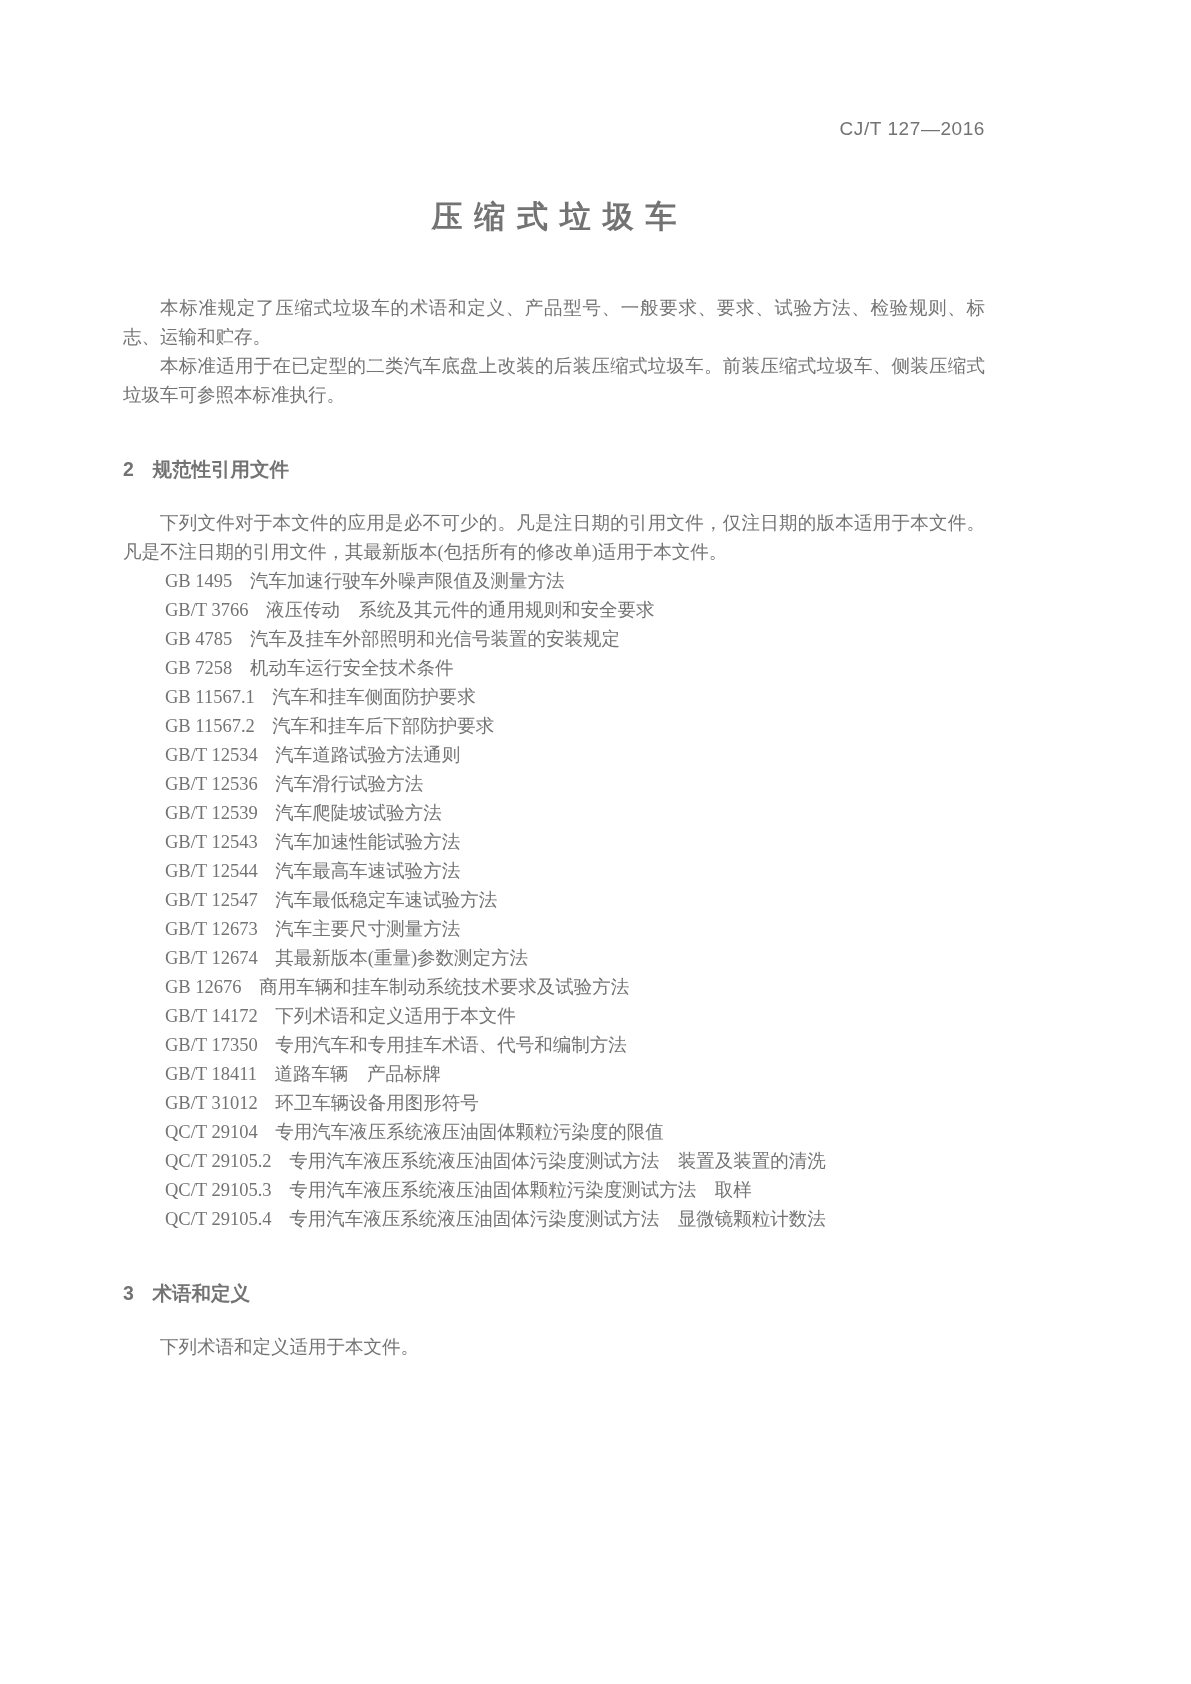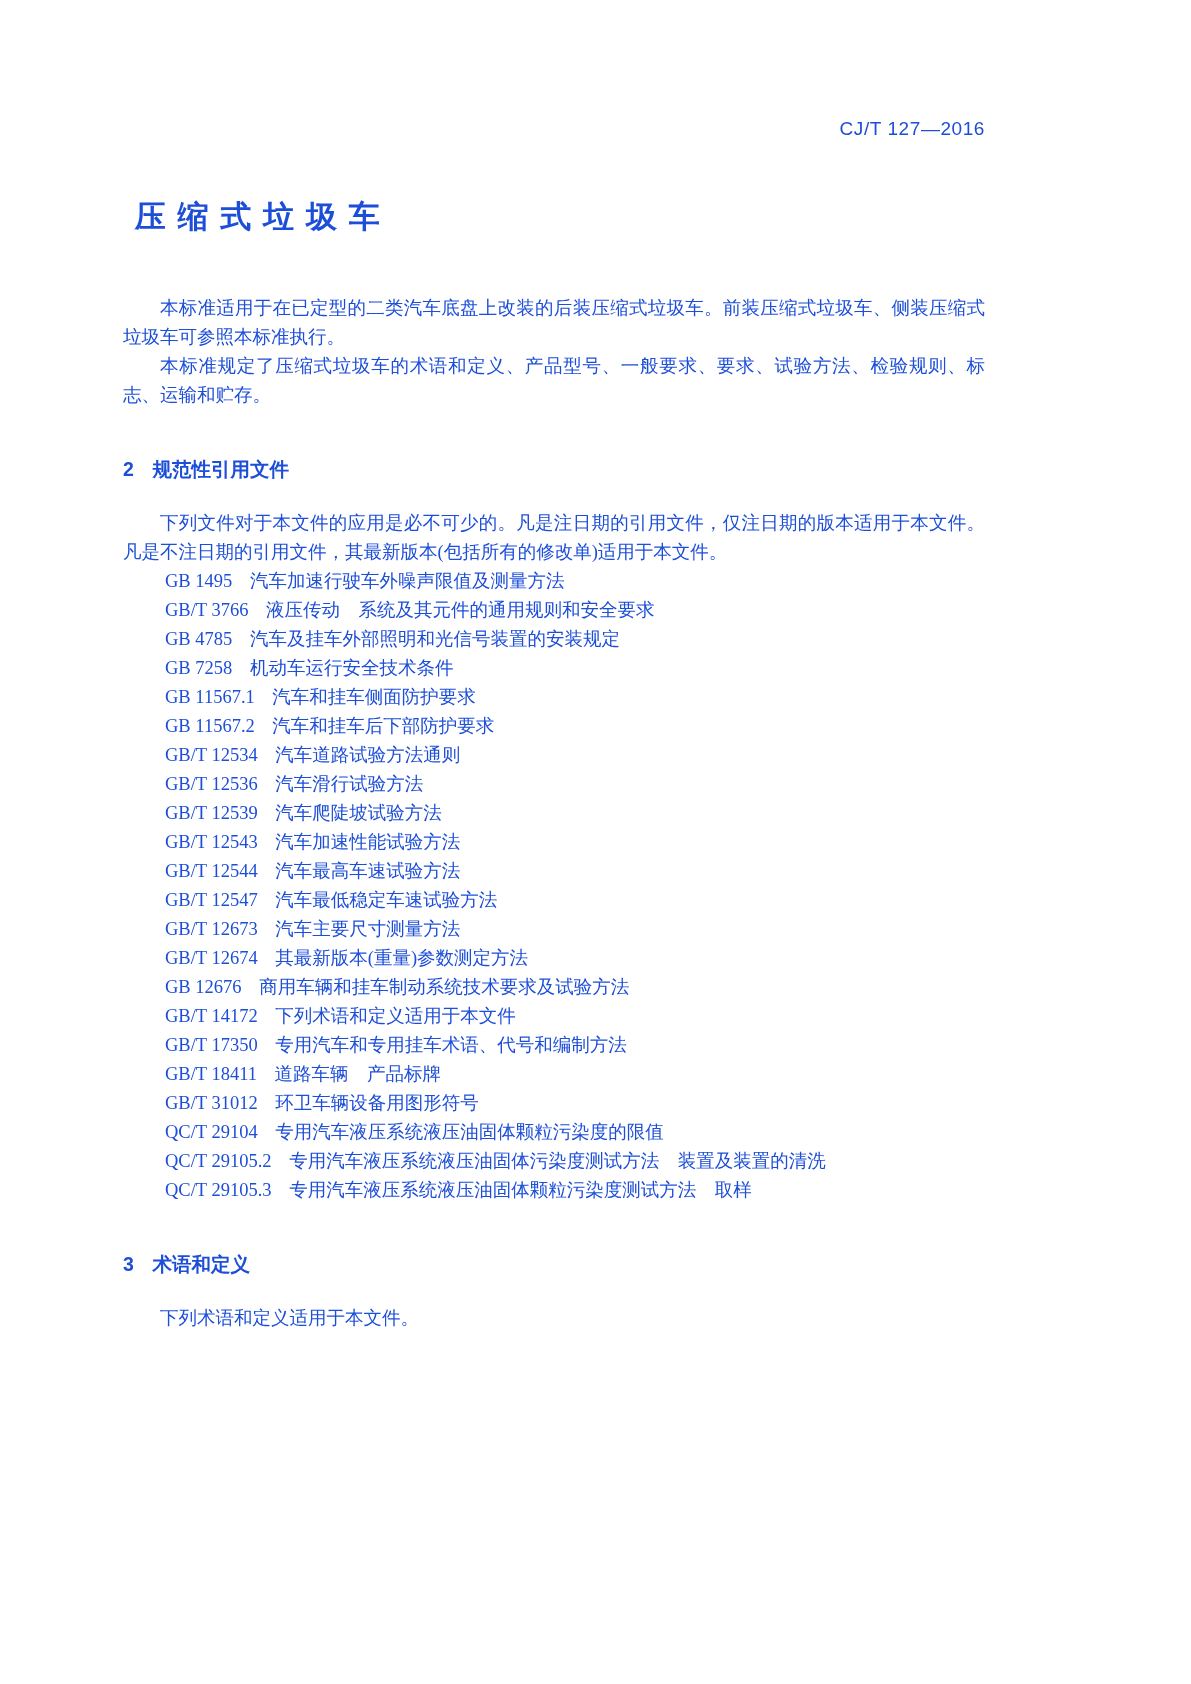--- a/index.html
+++ b/index.html
@@ -2,40 +2,40 @@
 <html><head>
 <meta charset="utf-8">
 <style>
   * { margin: 0; padding: 0; box-sizing: border-box; }
   html, body { background: #ffffff; }
   .page {
     position: relative;
     width: 1191px;
     height: 1416px;
     background: #ffffff;
-    color: #1d4ed8;
+    color: #737373;
     font-family: "Liberation Serif", "DejaVu Serif", serif;
     overflow: hidden;
   }
   .content {
     position: absolute;
     left: 123px;
     top: 0;
     width: 862px;
   }
   .doc-number {
     margin-top: 118px;
     text-align: right;
     font-family: "Liberation Sans", "DejaVu Sans", sans-serif;
     font-size: 19px;
     letter-spacing: 0.03em;
   }
   .doc-title {
     margin-top: 56px;
-    text-align: left;
+    text-align: center;
     font-family: "Liberation Sans", "DejaVu Sans", sans-serif;
     font-weight: 700;
     font-size: 31px;
     letter-spacing: 0.38em;
     text-indent: 0.38em;
   }
   .sec { display: block; }
   .sec-first { margin-top: 56px; }
   .sec-rest { margin-top: 46px; }
   .sec-heading {
@@ -71,22 +71,22 @@
 <body>
 
 <div class="page">
   <div class="content">
 
     <div class="doc-number">CJ/T 127—2016</div>
 
     <h1 class="doc-title">压缩式垃圾车</h1>
 
     <section class="sec sec-first">
+      <p class="body-para">本标准规定了压缩式垃圾车的术语和定义、产品型号、一般要求、要求、试验方法、检验规则、标志、运输和贮存。</p>
       <p class="body-para">本标准适用于在已定型的二类汽车底盘上改装的后装压缩式垃圾车。前装压缩式垃圾车、侧装压缩式垃圾车可参照本标准执行。</p>
-      <p class="body-para">本标准规定了压缩式垃圾车的术语和定义、产品型号、一般要求、要求、试验方法、检验规则、标志、运输和贮存。</p>
     </section>
 
     <section class="sec sec-rest">
       <h2 class="sec-heading">
         <span class="sec-num">2</span><span class="sec-title">规范性引用文件</span>
       </h2>
       <p class="body-para">下列文件对于本文件的应用是必不可少的。凡是注日期的引用文件，仅注日期的版本适用于本文件。凡是不注日期的引用文件，其最新版本(包括所有的修改单)适用于本文件。</p>
       <div class="ref-list">
           <div class="ref-row"><span class="ref-code">GB 1495</span><span class="ref-title">汽车加速行驶车外噪声限值及测量方法</span></div>
           <div class="ref-row"><span class="ref-code">GB/T 3766</span><span class="ref-title">液压传动　系统及其元件的通用规则和安全要求</span></div>
@@ -103,20 +103,21 @@
           <div class="ref-row"><span class="ref-code">GB/T 12673</span><span class="ref-title">汽车主要尺寸测量方法</span></div>
           <div class="ref-row"><span class="ref-code">GB/T 12674</span><span class="ref-title">其最新版本(重量)参数测定方法</span></div>
           <div class="ref-row"><span class="ref-code">GB 12676</span><span class="ref-title">商用车辆和挂车制动系统技术要求及试验方法</span></div>
           <div class="ref-row"><span class="ref-code">GB/T 14172</span><span class="ref-title">下列术语和定义适用于本文件</span></div>
           <div class="ref-row"><span class="ref-code">GB/T 17350</span><span class="ref-title">专用汽车和专用挂车术语、代号和编制方法</span></div>
           <div class="ref-row"><span class="ref-code">GB/T 18411</span><span class="ref-title">道路车辆　产品标牌</span></div>
           <div class="ref-row"><span class="ref-code">GB/T 31012</span><span class="ref-title">环卫车辆设备用图形符号</span></div>
           <div class="ref-row"><span class="ref-code">QC/T 29104</span><span class="ref-title">专用汽车液压系统液压油固体颗粒污染度的限值</span></div>
           <div class="ref-row"><span class="ref-code">QC/T 29105.2</span><span class="ref-title">专用汽车液压系统液压油固体污染度测试方法　装置及装置的清洗</span></div>
           <div class="ref-row"><span class="ref-code">QC/T 29105.3</span><span class="ref-title">专用汽车液压系统液压油固体颗粒污染度测试方法　取样</span></div>
+          <div class="ref-row"><span class="ref-code">QC/T 29105.4</span><span class="ref-title">专用汽车液压系统液压油固体污染度测试方法　显微镜颗粒计数法</span></div>
         </div>
     </section>
 
     <section class="sec sec-rest">
       <h2 class="sec-heading">
         <span class="sec-num">3</span><span class="sec-title">术语和定义</span>
       </h2>
       <p class="body-para">下列术语和定义适用于本文件。</p>
     </section>
 

